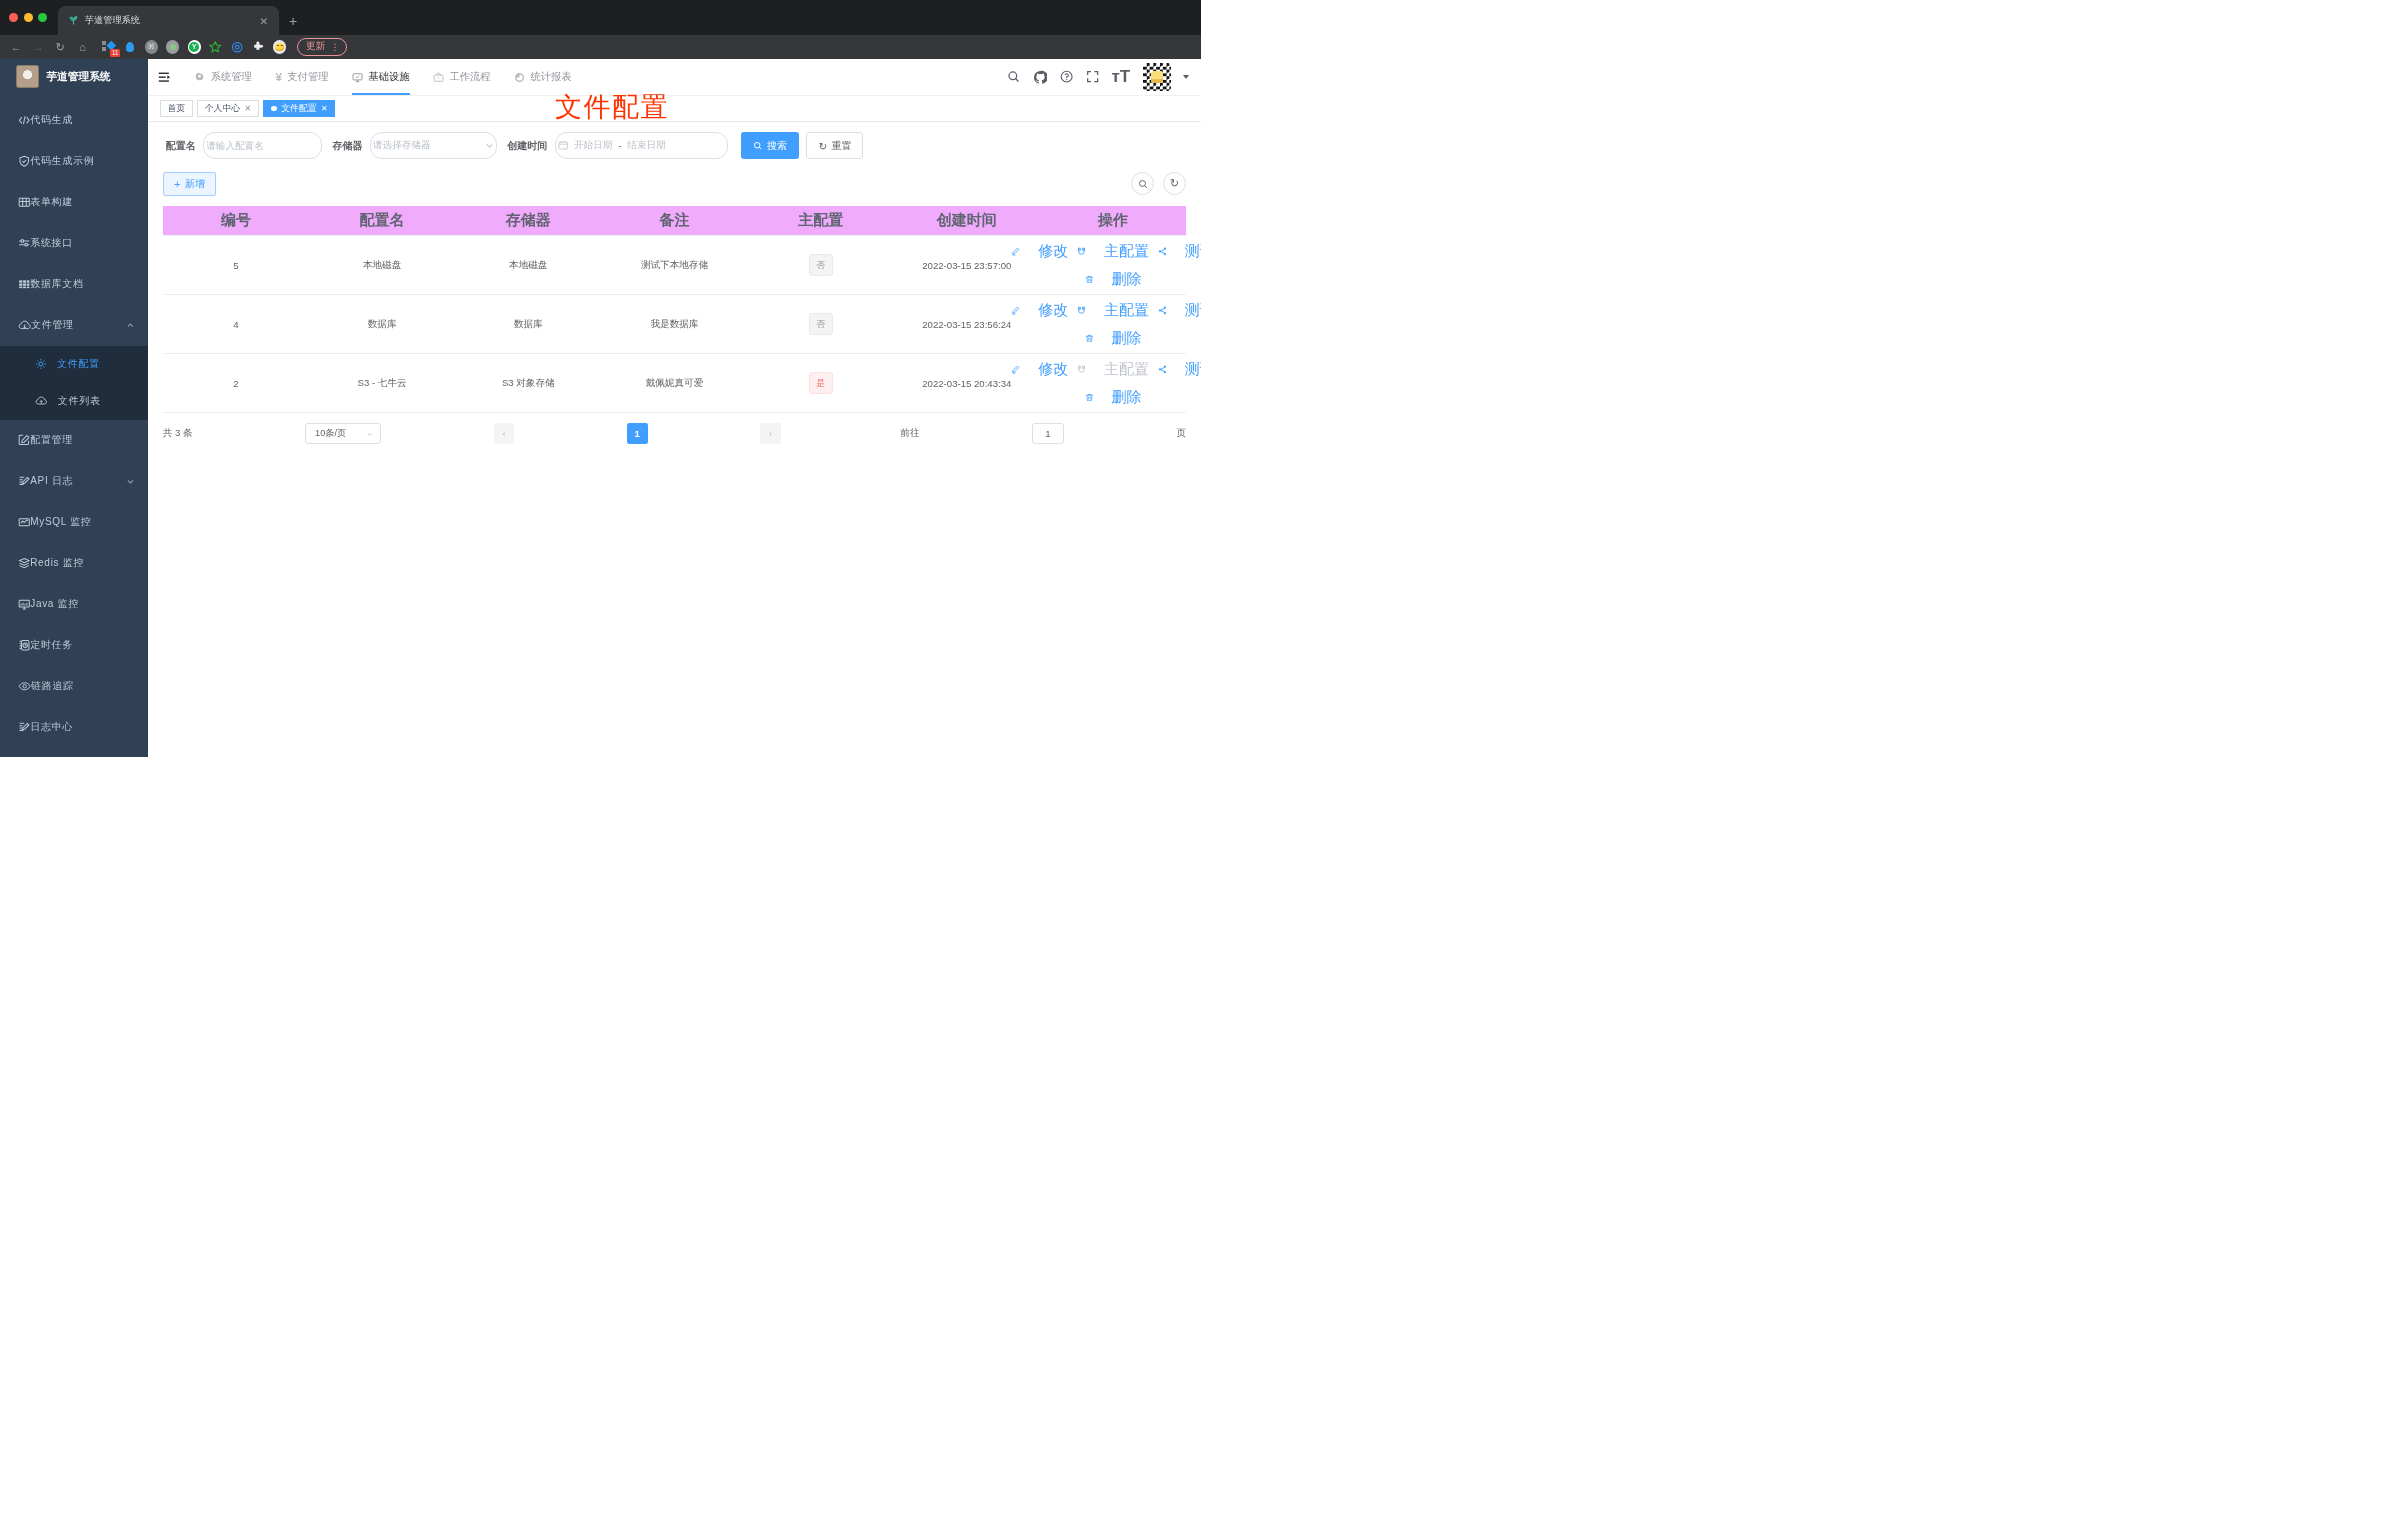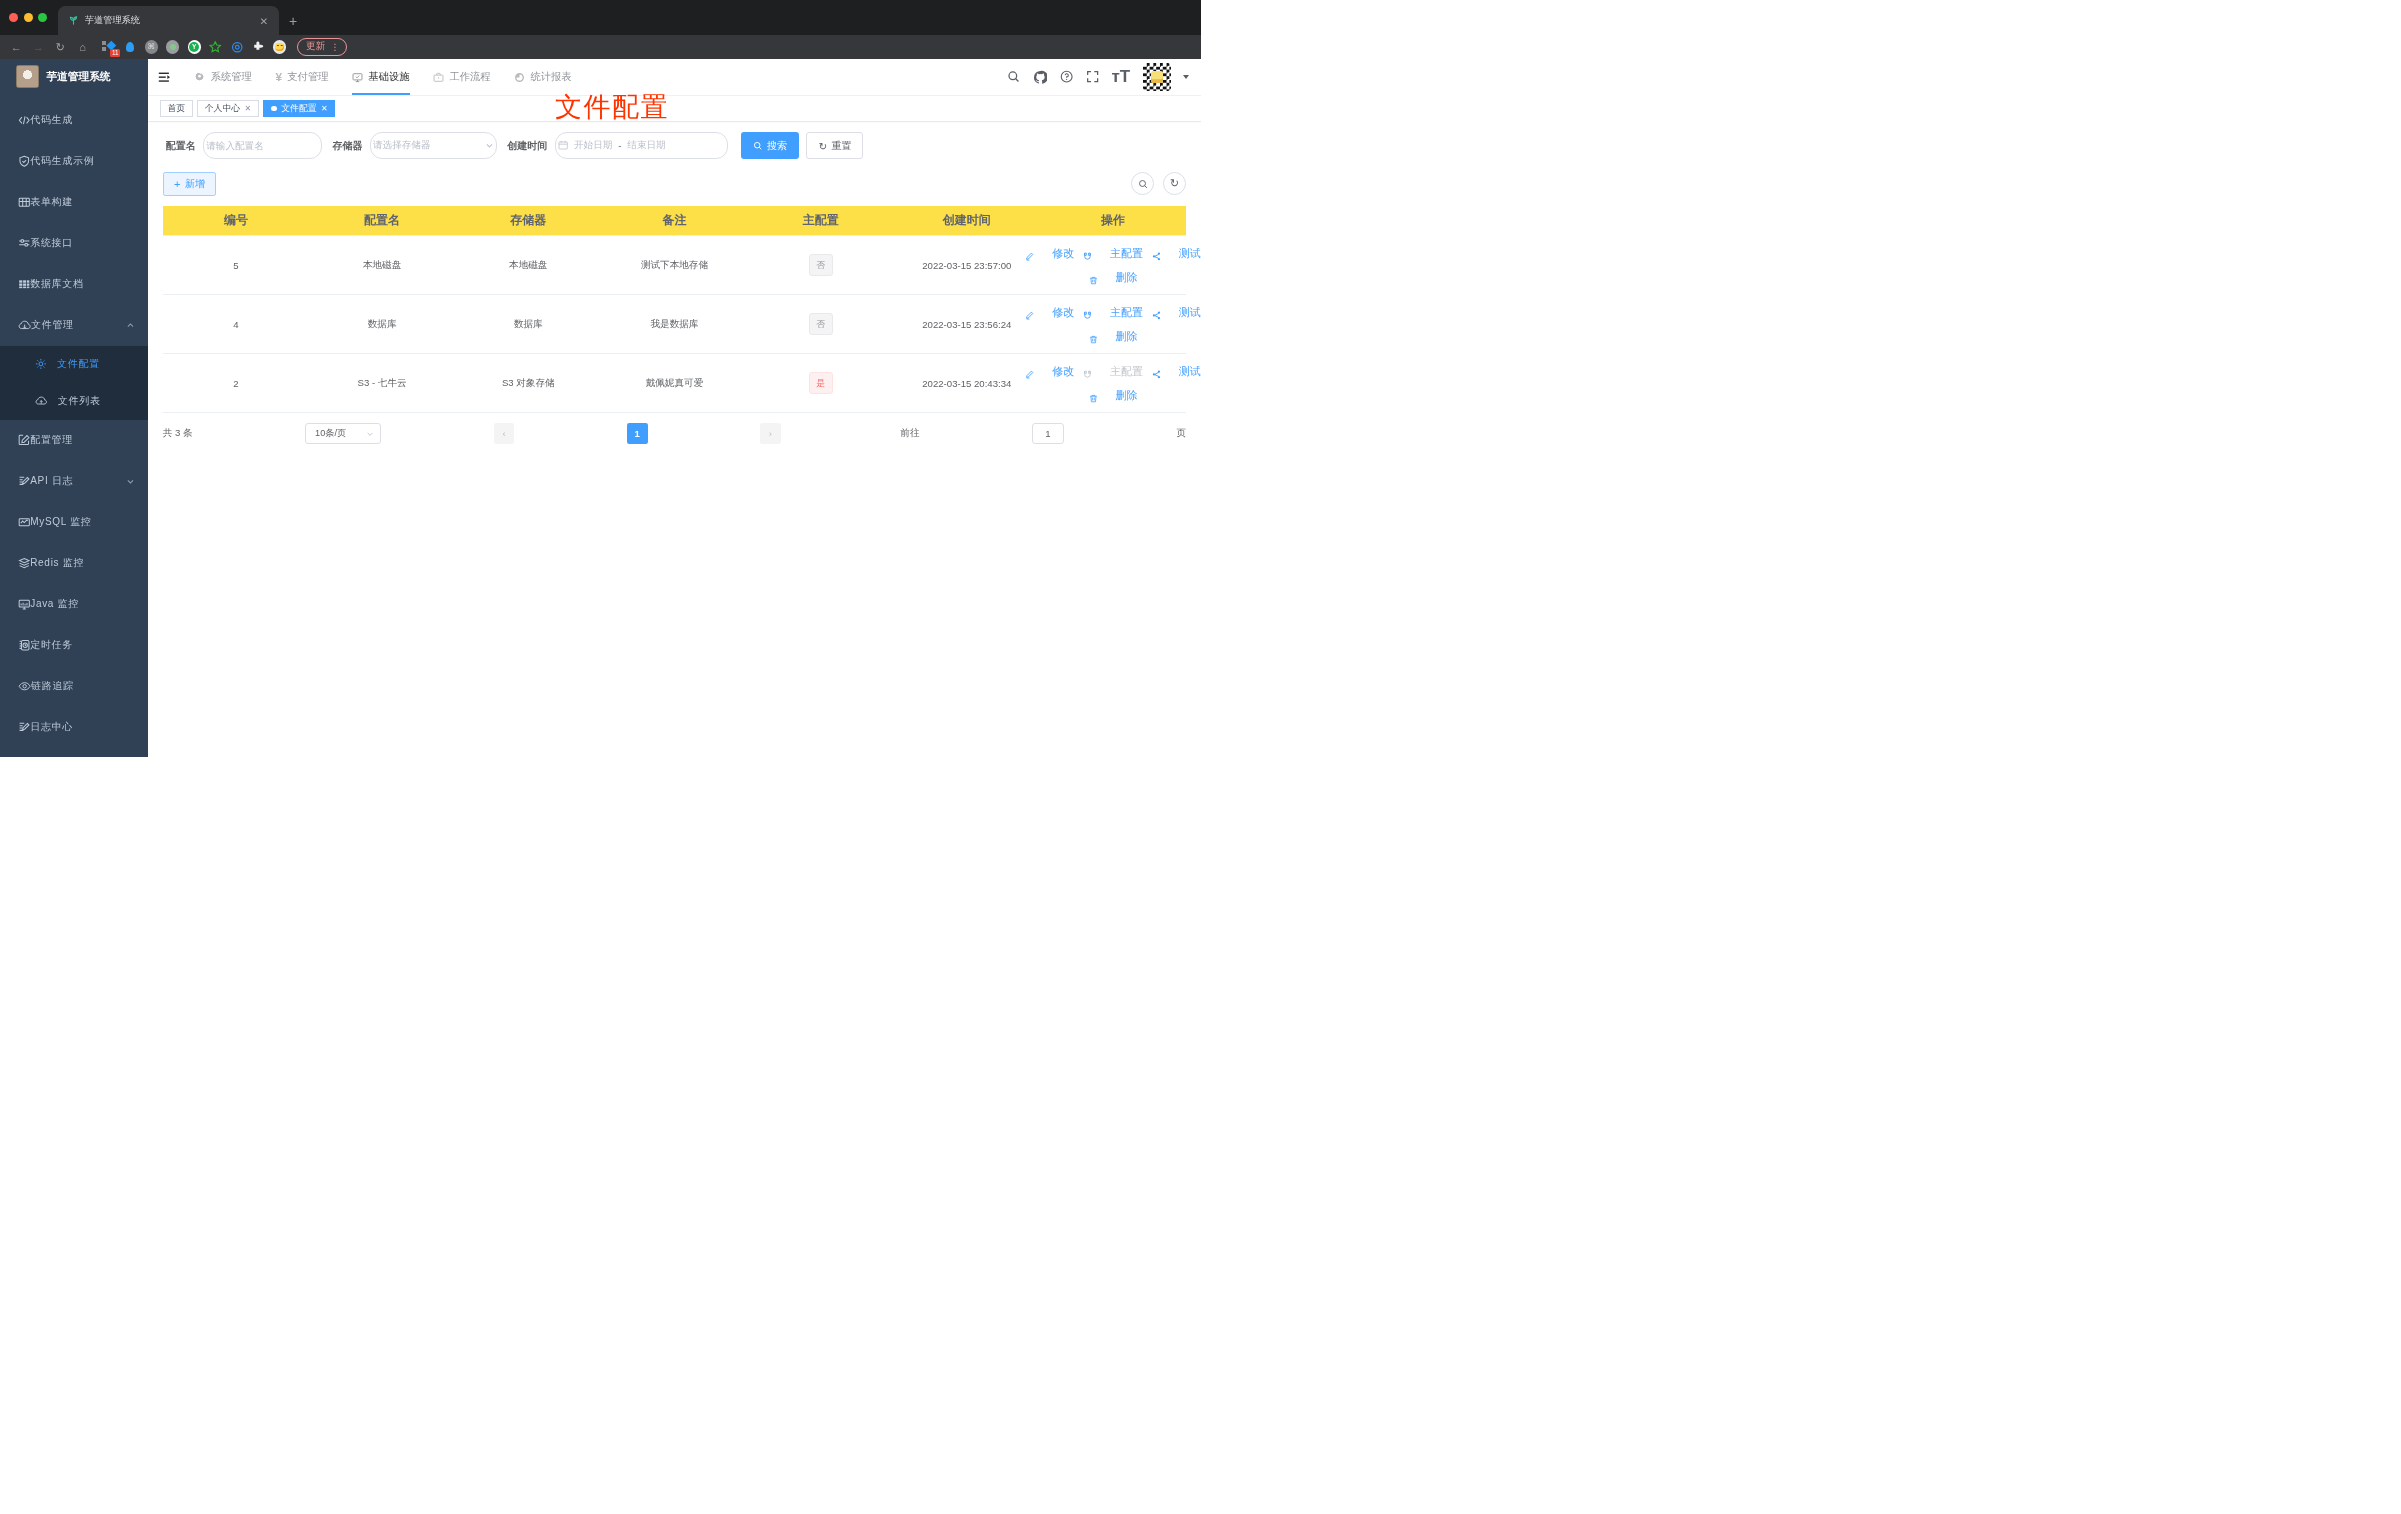--- a/index.html
+++ b/index.html
@@ -91,29 +91,29 @@
   .w-name{width:119px} .w-store{width:127px; justify-content:space-between;} .w-date{width:173px; gap:5.9px;}
   .btn { height:26.6px; border-radius:3px; display:flex; align-items:center; gap:4.4px; padding:0 11px; cursor:pointer; font-size:10px; border:0.7px solid transparent; }
   .btn-primary { background:#409eff; color:#fff; }
   .btn-plain { background:#fff; color:#606266; border-color:#dcdfe6; }
   .btn-addlight { background:#ecf5ff; color:#409eff; border-color:#a0cfff; height:23.6px; padding:0 10.3px; border-radius:2.2px; }
   .toolrow { margin-top:13.3px; display:flex; align-items:center; }
   .toolrow-right { margin-left:auto; display:flex; gap:8.9px; }
   .cbtn { width:23px; height:23px; border-radius:50%; border:0.7px solid #dcdfe6; background:#fff; display:flex; align-items:center; justify-content:center; color:#5f6368; cursor:pointer; }
 
   table { margin-top:10.3px; width:100%; border-collapse:collapse; table-layout:fixed; }
-  thead th { background:#fde047; height:29.5px; font-size:12px; color:#5f6470; font-weight:bold; text-align:center; }
+  thead th { background:#f0abfc; height:29.5px; font-size:15px; color:#5f6470; font-weight:bold; text-align:center; }
   tbody td { height:59px; text-align:center; font-size:9.6px; color:#606266; border-bottom:0.7px solid #ebeef5; }
   thead tr { border-bottom:0.7px solid #ebeef5; }
   .tagc { display:inline-block; min-width:22px; padding:3.7px 6.6px; border-radius:3px; font-size:8.9px; }
   .t-info { background:#f4f4f5; border:0.7px solid #e9e9eb; color:#909399; }
   .t-danger { background:#fef0f0; border:0.7px solid #fde2e2; color:#f56c6c; }
   .acts { display:flex; flex-direction:column; gap:8.9px; align-items:center; }
   .acts .row1 { display:flex; gap:8.9px; }
-  .alink { color:#409eff; font-size:11px; display:inline-flex; align-items:flex-end; gap:18px; cursor:pointer; white-space:nowrap; }
+  .alink { color:#409eff; font-size:15px; display:inline-flex; align-items:center; gap:18px; cursor:pointer; white-space:nowrap; }
   .alink.disabled { color:#c0c4cc; cursor:default; }
 
   .pager { margin-top:10.3px; display:flex; align-items:center; justify-content:space-between; gap:8.9px; font-size:9.6px; color:#606266; }
   .psel { width:76px; height:20.7px; border:0.7px solid #dcdfe6; border-radius:3px; display:flex; align-items:center; justify-content:space-between; padding:0 5.9px 0 8.9px; font-size:9.2px; }
   .pbtn { min-width:20.7px; height:20.7px; border-radius:2.2px; background:#f4f4f5; color:#b8bcc4; display:flex; align-items:center; justify-content:center; font-size:9.6px; cursor:pointer; }
   .pbtn.cur { background:#409eff; color:#fff; font-weight:bold; }
   .goto-inp { width:32px; height:20.7px; border:0.7px solid #dcdfe6; border-radius:3px; text-align:center; font-size:9.6px; color:#606266; outline:none; font-family:inherit; }
 </style>
 </head>
 <body>

